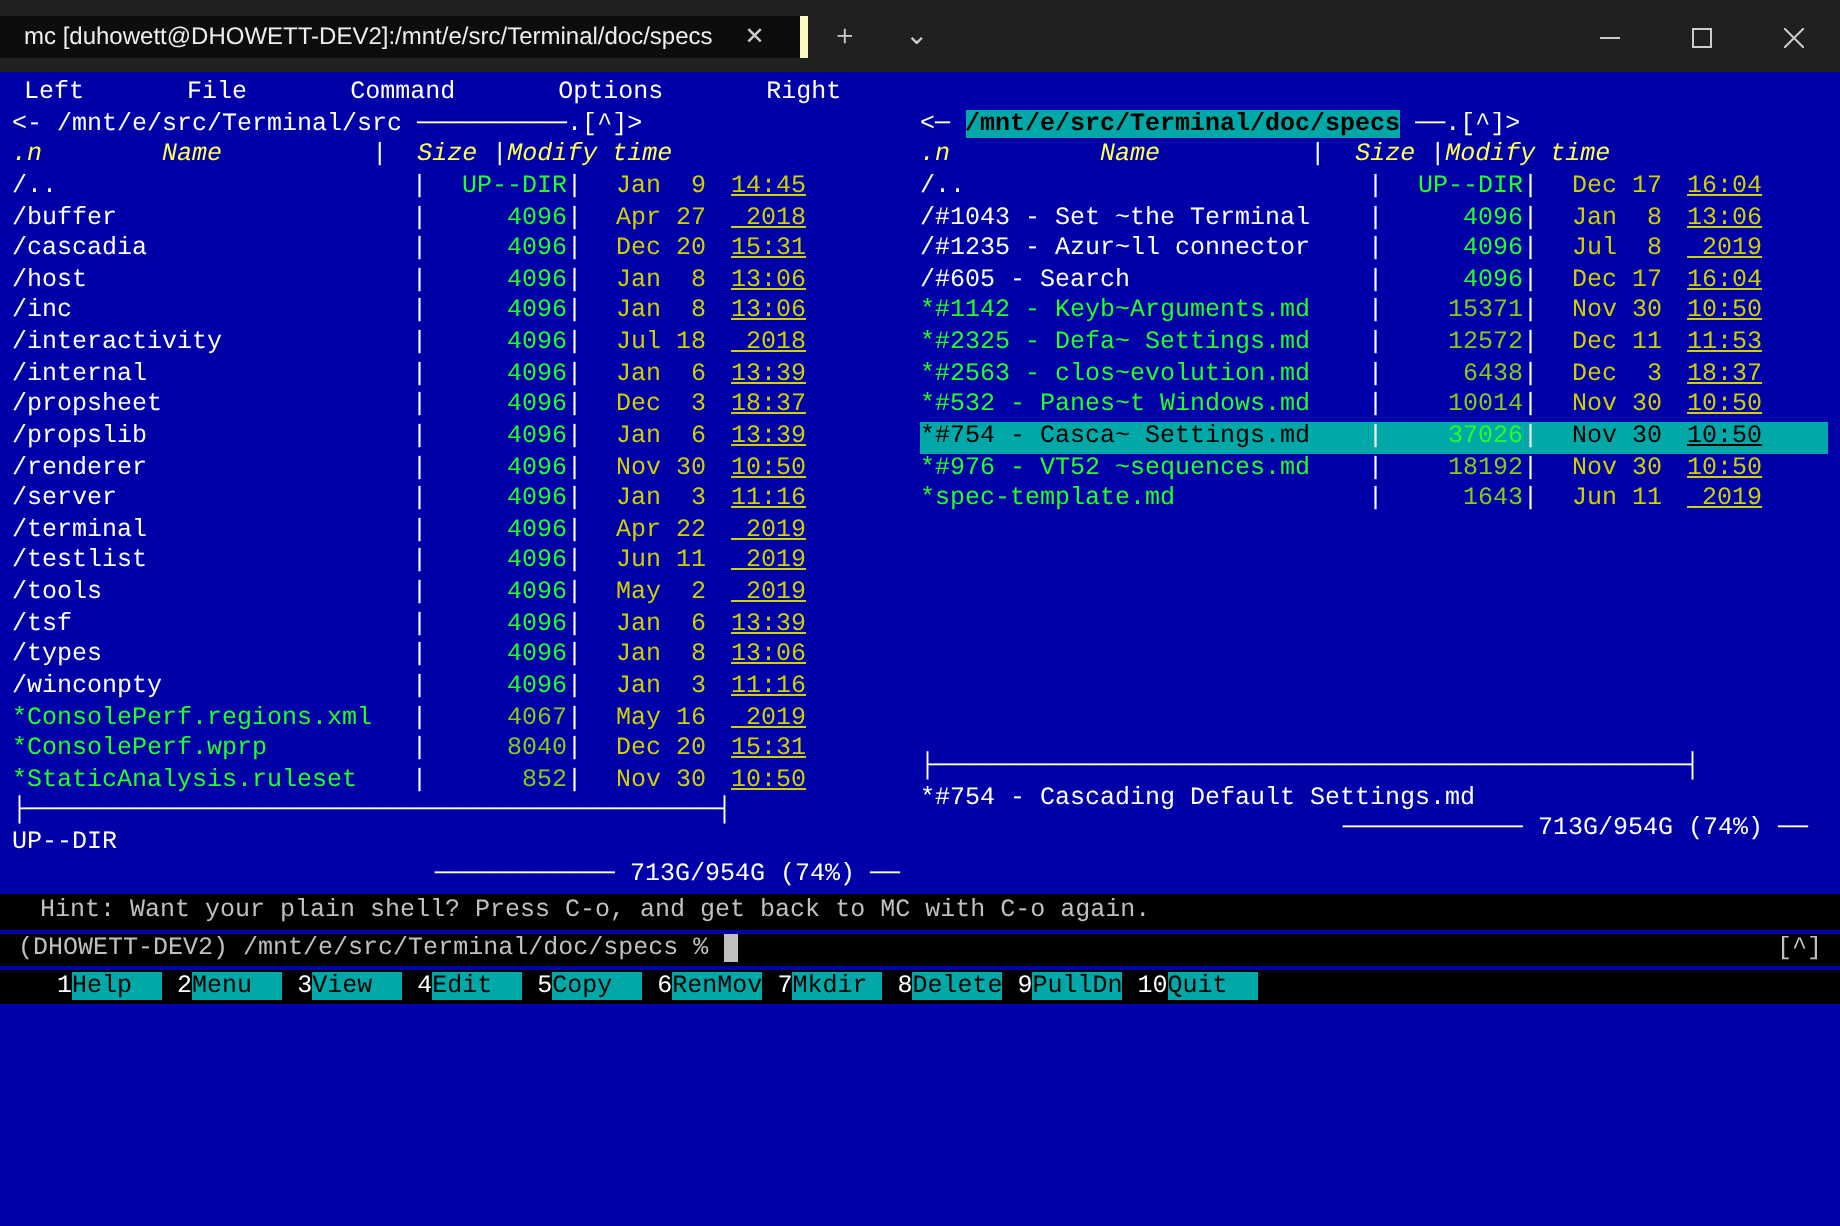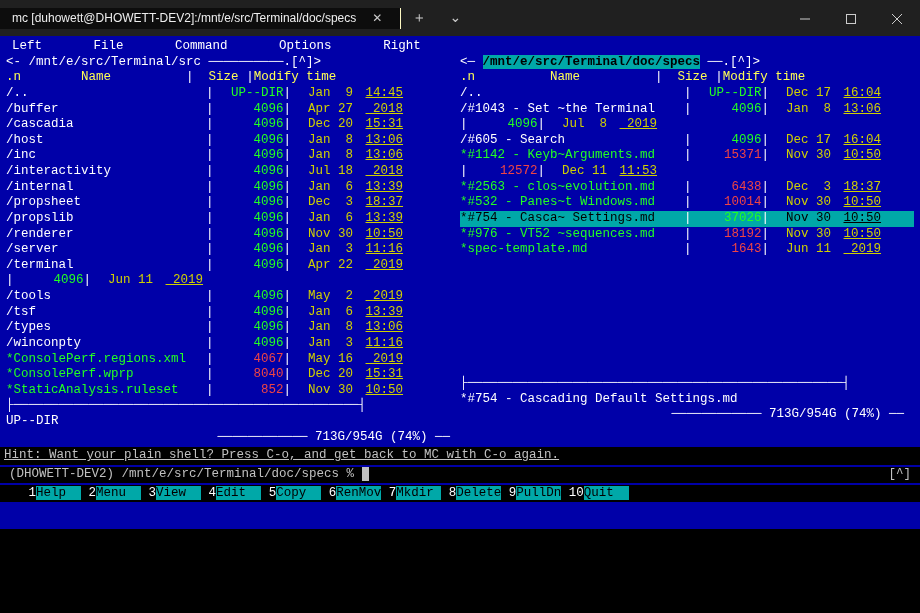--- a/index.html
+++ b/index.html
@@ -22,36 +22,36 @@
     color: #ccc;
     font-family: "Segoe UI", sans-serif;
     font-size: 12px;
   }
   .tab {
     height: 21px;
     display: flex;
     align-items: center;
     padding: 0 12px;
     background: #0d0d0d;
-    border-right: 1px solid #fef9c3;
+    border-right: 4px solid #fef9c3;
     max-width: 450px;
   }
   .tab-title { flex: 1; overflow: hidden; white-space: nowrap; text-overflow: ellipsis; color:#eee;}
   .tab-close { margin-left: 10px; padding:2px 6px;cursor:default;}
   .tab-add, .tab-chev { width: 36px; text-align:center; font-size:14px;}
   .spacer { flex: 1; }
   .winbtns { display:flex; }
   .winbtn { width:46px; height:36px; text-align:center; line-height:36px;}
   .winbtn svg { vertical-align: middle; }
   
   .mc {
     background: #0000a8;
     color: #00fefe;
     padding: 3px 6px 0 6px;
-    height: 493px;
+    height: 577px;
     position:relative;
   }
   .menubar {
     color: #ffffff;
     padding: 0 6px;
   }
   .menubar span { margin-right: 44px; }
   .panels {
     display: flex;
     gap: 0;
@@ -65,39 +65,40 @@
   .panelhead {
     color: #fff;
     white-space: pre;
   }
   .panelhead .path { color:#fff; }
   .panelhead .path.active { background:#00a8a8; color:#000;font-weight:bold; }
   .colhead {
     color:#ffff54;
     white-space: pre;
     border-bottom: 0;
+    font-style: italic;
   }
   .rows { min-height: 290px; }
   .row {
     white-space: pre;
     display: flex;
   }
   .row .c1 { color:#fff; width: 200px; overflow:hidden;}
   .row .c2 { color:#22ff22; width: 70px; text-align:right;}
   .row .c3 { color:#d0d000; width: 62px; text-align:right; padding-left:4px;}
   .row .c4 { color:#d0d000; width: 50px; text-align:right;text-decoration:underline;}
   .row.file .c1 { color:#22ff22; }
-  .row.file .c2 { color:#ef4444; }
+  .row.file .c2 { color:#84cc16; }
   .row.sel { background:#00a8a8; }
   .row.sel .c1,.row.sel .c3,.row.sel .c4 { color:#000; }
   .row.sel .c2 { color:#22ff22;}
   .panel.right .row .c1 { width: 224px; }
   .summary { color:#fff; white-space:pre; }
   .diskline { color:#fff; white-space:pre; text-align:right; padding-right:10px;}
-  .hint { background:#000; color:#c0c0c0; white-space:pre; padding:1px 4px; margin: 2px -6px 0 -6px; text-decoration: underline;}
+  .hint { background:#000; color:#c0c0c0; white-space:pre; padding:1px 20px; margin: 2px -6px 0 -6px;}
   .prompt { background:#000; color:#c0c0c0; white-space:pre; padding:0 9px; margin:2px -6px;}
   .prompt .host{color:#c0c0c0;}
   .fkeys { background:#000; color:#000; padding:1px 21px; margin:0 -6px; white-space:pre;}
   .fkeys .n { color:#fff; background:#000;}
   .fkeys .l { background:#00a8a8; color:#000; padding:0 0;}
   .pipe { color:#fff; }
   .frameline { color:#fff; white-space:pre;}
 </style>
 </head>
 <body>
@@ -144,44 +145,44 @@
           <div class="row"><span class="c1">/cascadia</span><span class="pipe">|</span><span class="c2">4096</span><span class="pipe">|</span><span class="c3">Dec 20</span><span class="c4">15:31</span></div>
           <div class="row"><span class="c1">/host</span><span class="pipe">|</span><span class="c2">4096</span><span class="pipe">|</span><span class="c3">Jan  8</span><span class="c4">13:06</span></div>
           <div class="row"><span class="c1">/inc</span><span class="pipe">|</span><span class="c2">4096</span><span class="pipe">|</span><span class="c3">Jan  8</span><span class="c4">13:06</span></div>
           <div class="row"><span class="c1">/interactivity</span><span class="pipe">|</span><span class="c2">4096</span><span class="pipe">|</span><span class="c3">Jul 18</span><span class="c4"> 2018</span></div>
           <div class="row"><span class="c1">/internal</span><span class="pipe">|</span><span class="c2">4096</span><span class="pipe">|</span><span class="c3">Jan  6</span><span class="c4">13:39</span></div>
           <div class="row"><span class="c1">/propsheet</span><span class="pipe">|</span><span class="c2">4096</span><span class="pipe">|</span><span class="c3">Dec  3</span><span class="c4">18:37</span></div>
           <div class="row"><span class="c1">/propslib</span><span class="pipe">|</span><span class="c2">4096</span><span class="pipe">|</span><span class="c3">Jan  6</span><span class="c4">13:39</span></div>
           <div class="row"><span class="c1">/renderer</span><span class="pipe">|</span><span class="c2">4096</span><span class="pipe">|</span><span class="c3">Nov 30</span><span class="c4">10:50</span></div>
           <div class="row"><span class="c1">/server</span><span class="pipe">|</span><span class="c2">4096</span><span class="pipe">|</span><span class="c3">Jan  3</span><span class="c4">11:16</span></div>
           <div class="row"><span class="c1">/terminal</span><span class="pipe">|</span><span class="c2">4096</span><span class="pipe">|</span><span class="c3">Apr 22</span><span class="c4"> 2019</span></div>
-          <div class="row"><span class="pipe">|</span><span class="c2">4096</span><span class="pipe">|</span><span class="c3">Jun 11</span><span class="c4"> 2019</span></div>
+          <div class="row"><span class="c1">/testlist</span><span class="pipe">|</span><span class="c2">4096</span><span class="pipe">|</span><span class="c3">Jun 11</span><span class="c4"> 2019</span></div>
           <div class="row"><span class="c1">/tools</span><span class="pipe">|</span><span class="c2">4096</span><span class="pipe">|</span><span class="c3">May  2</span><span class="c4"> 2019</span></div>
           <div class="row"><span class="c1">/tsf</span><span class="pipe">|</span><span class="c2">4096</span><span class="pipe">|</span><span class="c3">Jan  6</span><span class="c4">13:39</span></div>
           <div class="row"><span class="c1">/types</span><span class="pipe">|</span><span class="c2">4096</span><span class="pipe">|</span><span class="c3">Jan  8</span><span class="c4">13:06</span></div>
           <div class="row"><span class="c1">/winconpty</span><span class="pipe">|</span><span class="c2">4096</span><span class="pipe">|</span><span class="c3">Jan  3</span><span class="c4">11:16</span></div>
           <div class="row file"><span class="c1">*ConsolePerf.regions.xml</span><span class="pipe">|</span><span class="c2">4067</span><span class="pipe">|</span><span class="c3">May 16</span><span class="c4"> 2019</span></div>
           <div class="row file"><span class="c1">*ConsolePerf.wprp</span><span class="pipe">|</span><span class="c2">8040</span><span class="pipe">|</span><span class="c3">Dec 20</span><span class="c4">15:31</span></div>
           <div class="row file"><span class="c1">*StaticAnalysis.ruleset</span><span class="pipe">|</span><span class="c2">852</span><span class="pipe">|</span><span class="c3">Nov 30</span><span class="c4">10:50</span></div>
         </div>
       <div class="frameline">├──────────────────────────────────────────────┤</div>
       <div class="summary">UP--DIR</div>
       <div class="diskline">──────────── <span>713G/954G (74%)</span> ──</div>
     </div>
 
     <div class="panel right">
       <div class="panelhead"><span>&lt;─ </span><span class="path active">/mnt/e/src/Terminal/doc/specs</span><span> ──.[^]&gt;</span></div>
       <div class="colhead"><span>.n</span>          <span>Name</span>          <span class="pipe">|</span>  <span>Size</span> <span class="pipe">|</span><span>Modify time</span></div>
       <div class="rows" id="right-rows">
           <div class="row"><span class="c1">/..</span><span class="pipe">|</span><span class="c2">UP--DIR</span><span class="pipe">|</span><span class="c3">Dec 17</span><span class="c4">16:04</span></div>
           <div class="row"><span class="c1">/#1043 - Set ~the Terminal</span><span class="pipe">|</span><span class="c2">4096</span><span class="pipe">|</span><span class="c3">Jan  8</span><span class="c4">13:06</span></div>
-          <div class="row"><span class="pipe">|</span><span class="c2">4096</span><span class="pipe">|</span><span class="c3">Jul  8</span><span class="c4"> 2019</span></div>
+          <div class="row"><span class="c1">/#1235 - Azur~ll connector</span><span class="pipe">|</span><span class="c2">4096</span><span class="pipe">|</span><span class="c3">Jul  8</span><span class="c4"> 2019</span></div>
           <div class="row"><span class="c1">/#605 - Search</span><span class="pipe">|</span><span class="c2">4096</span><span class="pipe">|</span><span class="c3">Dec 17</span><span class="c4">16:04</span></div>
           <div class="row file"><span class="c1">*#1142 - Keyb~Arguments.md</span><span class="pipe">|</span><span class="c2">15371</span><span class="pipe">|</span><span class="c3">Nov 30</span><span class="c4">10:50</span></div>
-          <div class="row file"><span class="pipe">|</span><span class="c2">12572</span><span class="pipe">|</span><span class="c3">Dec 11</span><span class="c4">11:53</span></div>
+          <div class="row file"><span class="c1">*#2325 - Defa~ Settings.md</span><span class="pipe">|</span><span class="c2">12572</span><span class="pipe">|</span><span class="c3">Dec 11</span><span class="c4">11:53</span></div>
           <div class="row file"><span class="c1">*#2563 - clos~evolution.md</span><span class="pipe">|</span><span class="c2">6438</span><span class="pipe">|</span><span class="c3">Dec  3</span><span class="c4">18:37</span></div>
           <div class="row file"><span class="c1">*#532 - Panes~t Windows.md</span><span class="pipe">|</span><span class="c2">10014</span><span class="pipe">|</span><span class="c3">Nov 30</span><span class="c4">10:50</span></div>
           <div class="row file sel"><span class="c1">*#754 - Casca~ Settings.md</span><span class="pipe">|</span><span class="c2">37026</span><span class="pipe">|</span><span class="c3">Nov 30</span><span class="c4">10:50</span></div>
           <div class="row file"><span class="c1">*#976 - VT52 ~sequences.md</span><span class="pipe">|</span><span class="c2">18192</span><span class="pipe">|</span><span class="c3">Nov 30</span><span class="c4">10:50</span></div>
           <div class="row file"><span class="c1">*spec-template.md</span><span class="pipe">|</span><span class="c2">1643</span><span class="pipe">|</span><span class="c3">Jun 11</span><span class="c4"> 2019</span></div>
         </div>
       <div class="frameline">├──────────────────────────────────────────────────┤</div>
       <div class="summary">*#754 - Cascading Default Settings.md</div>
       <div class="diskline">──────────── <span>713G/954G (74%)</span> ──</div>
     </div>

